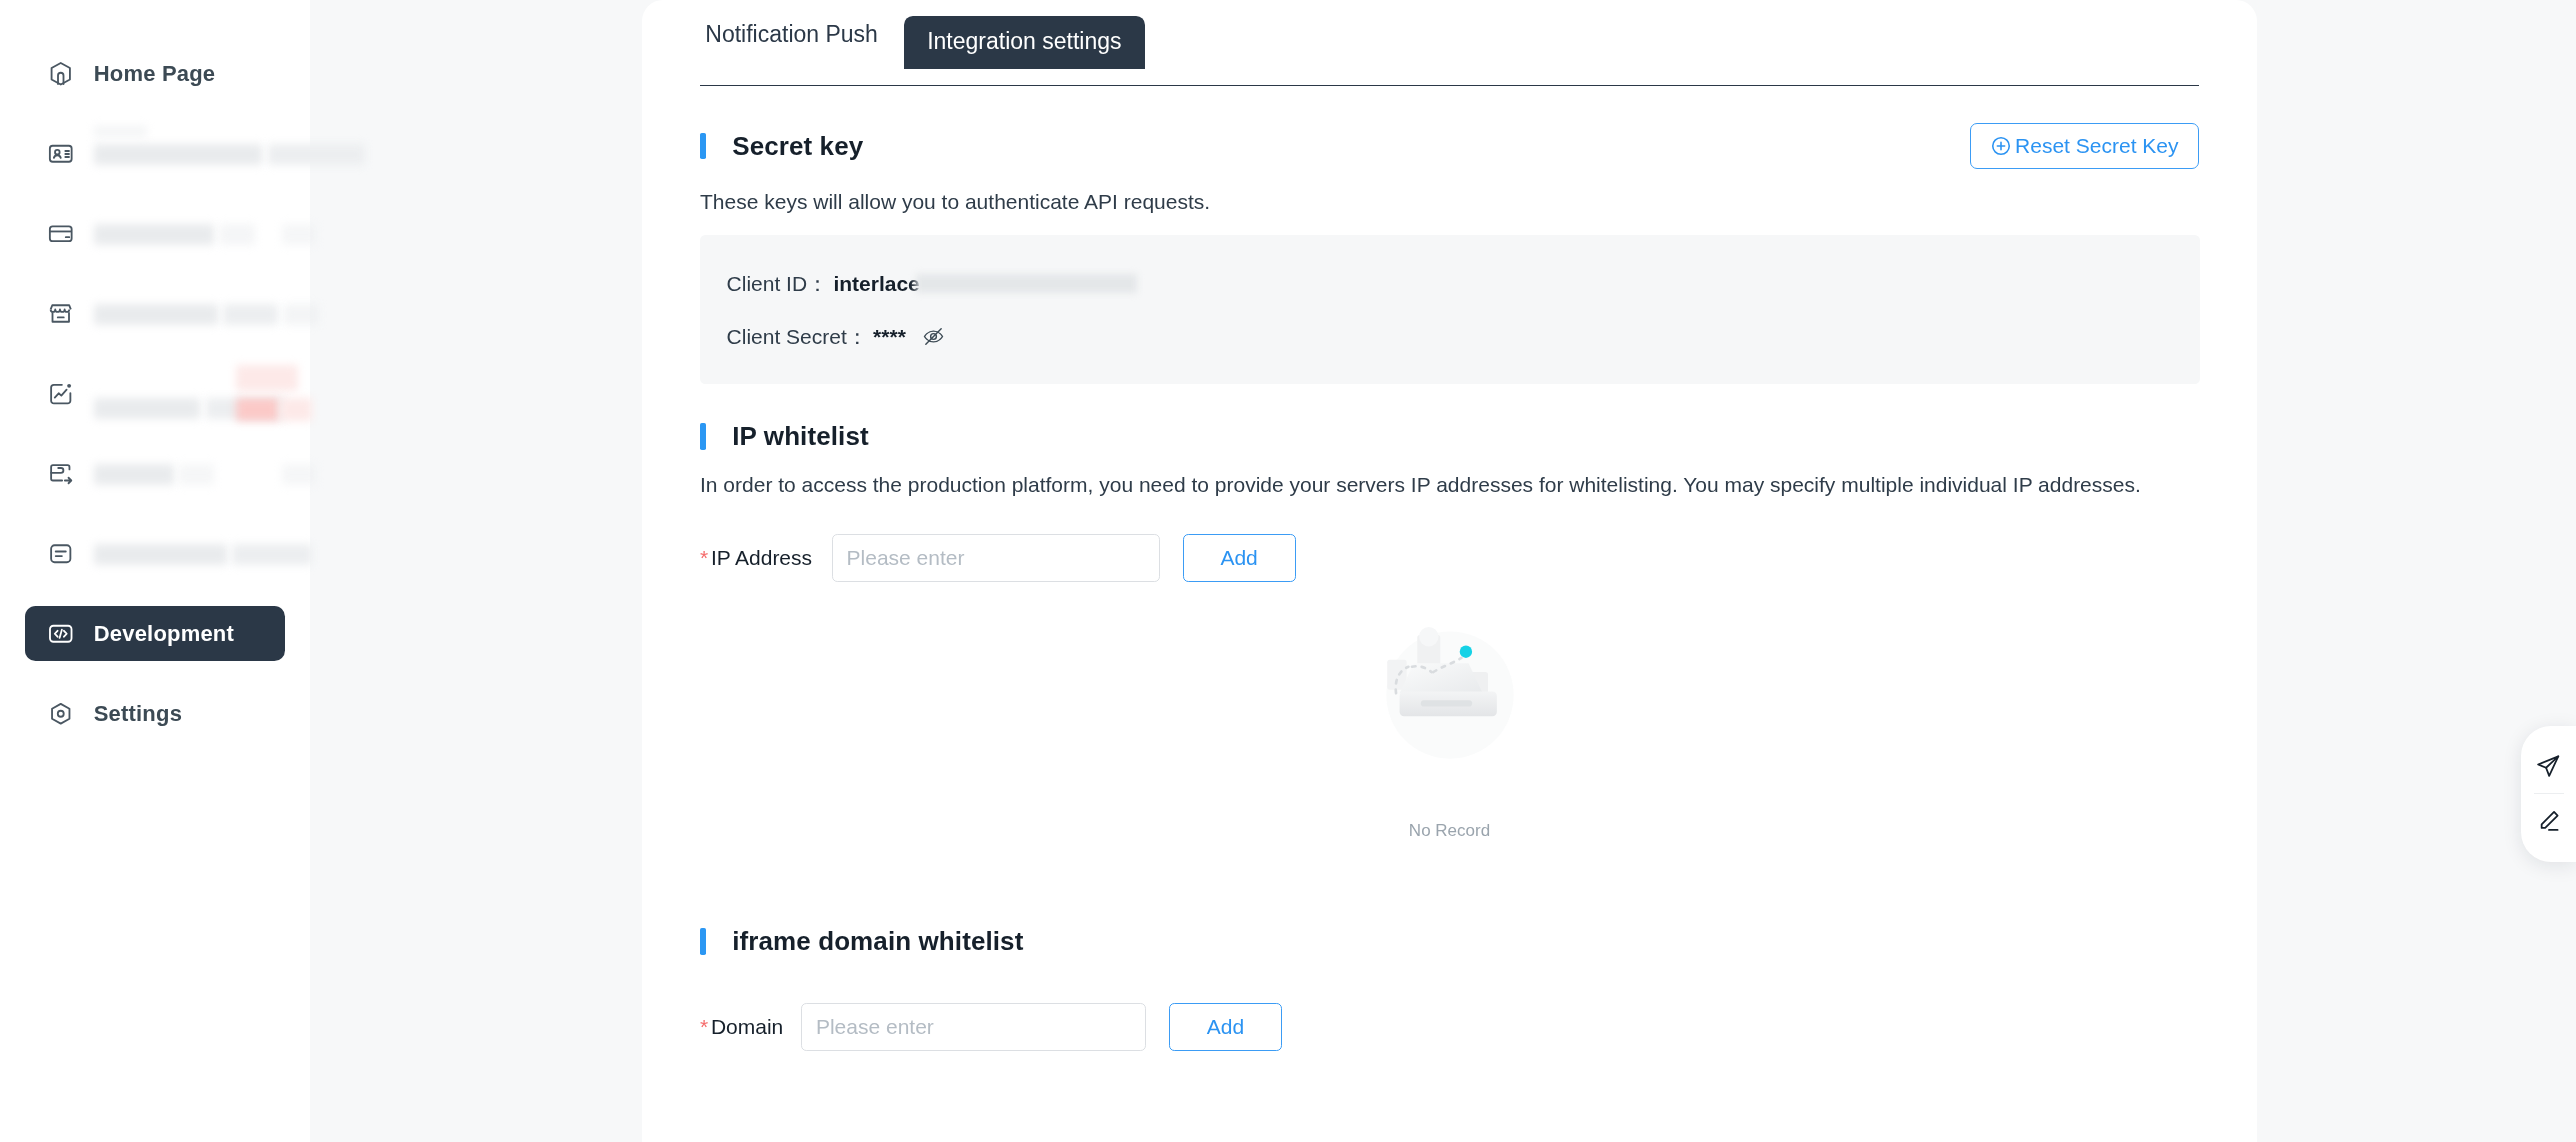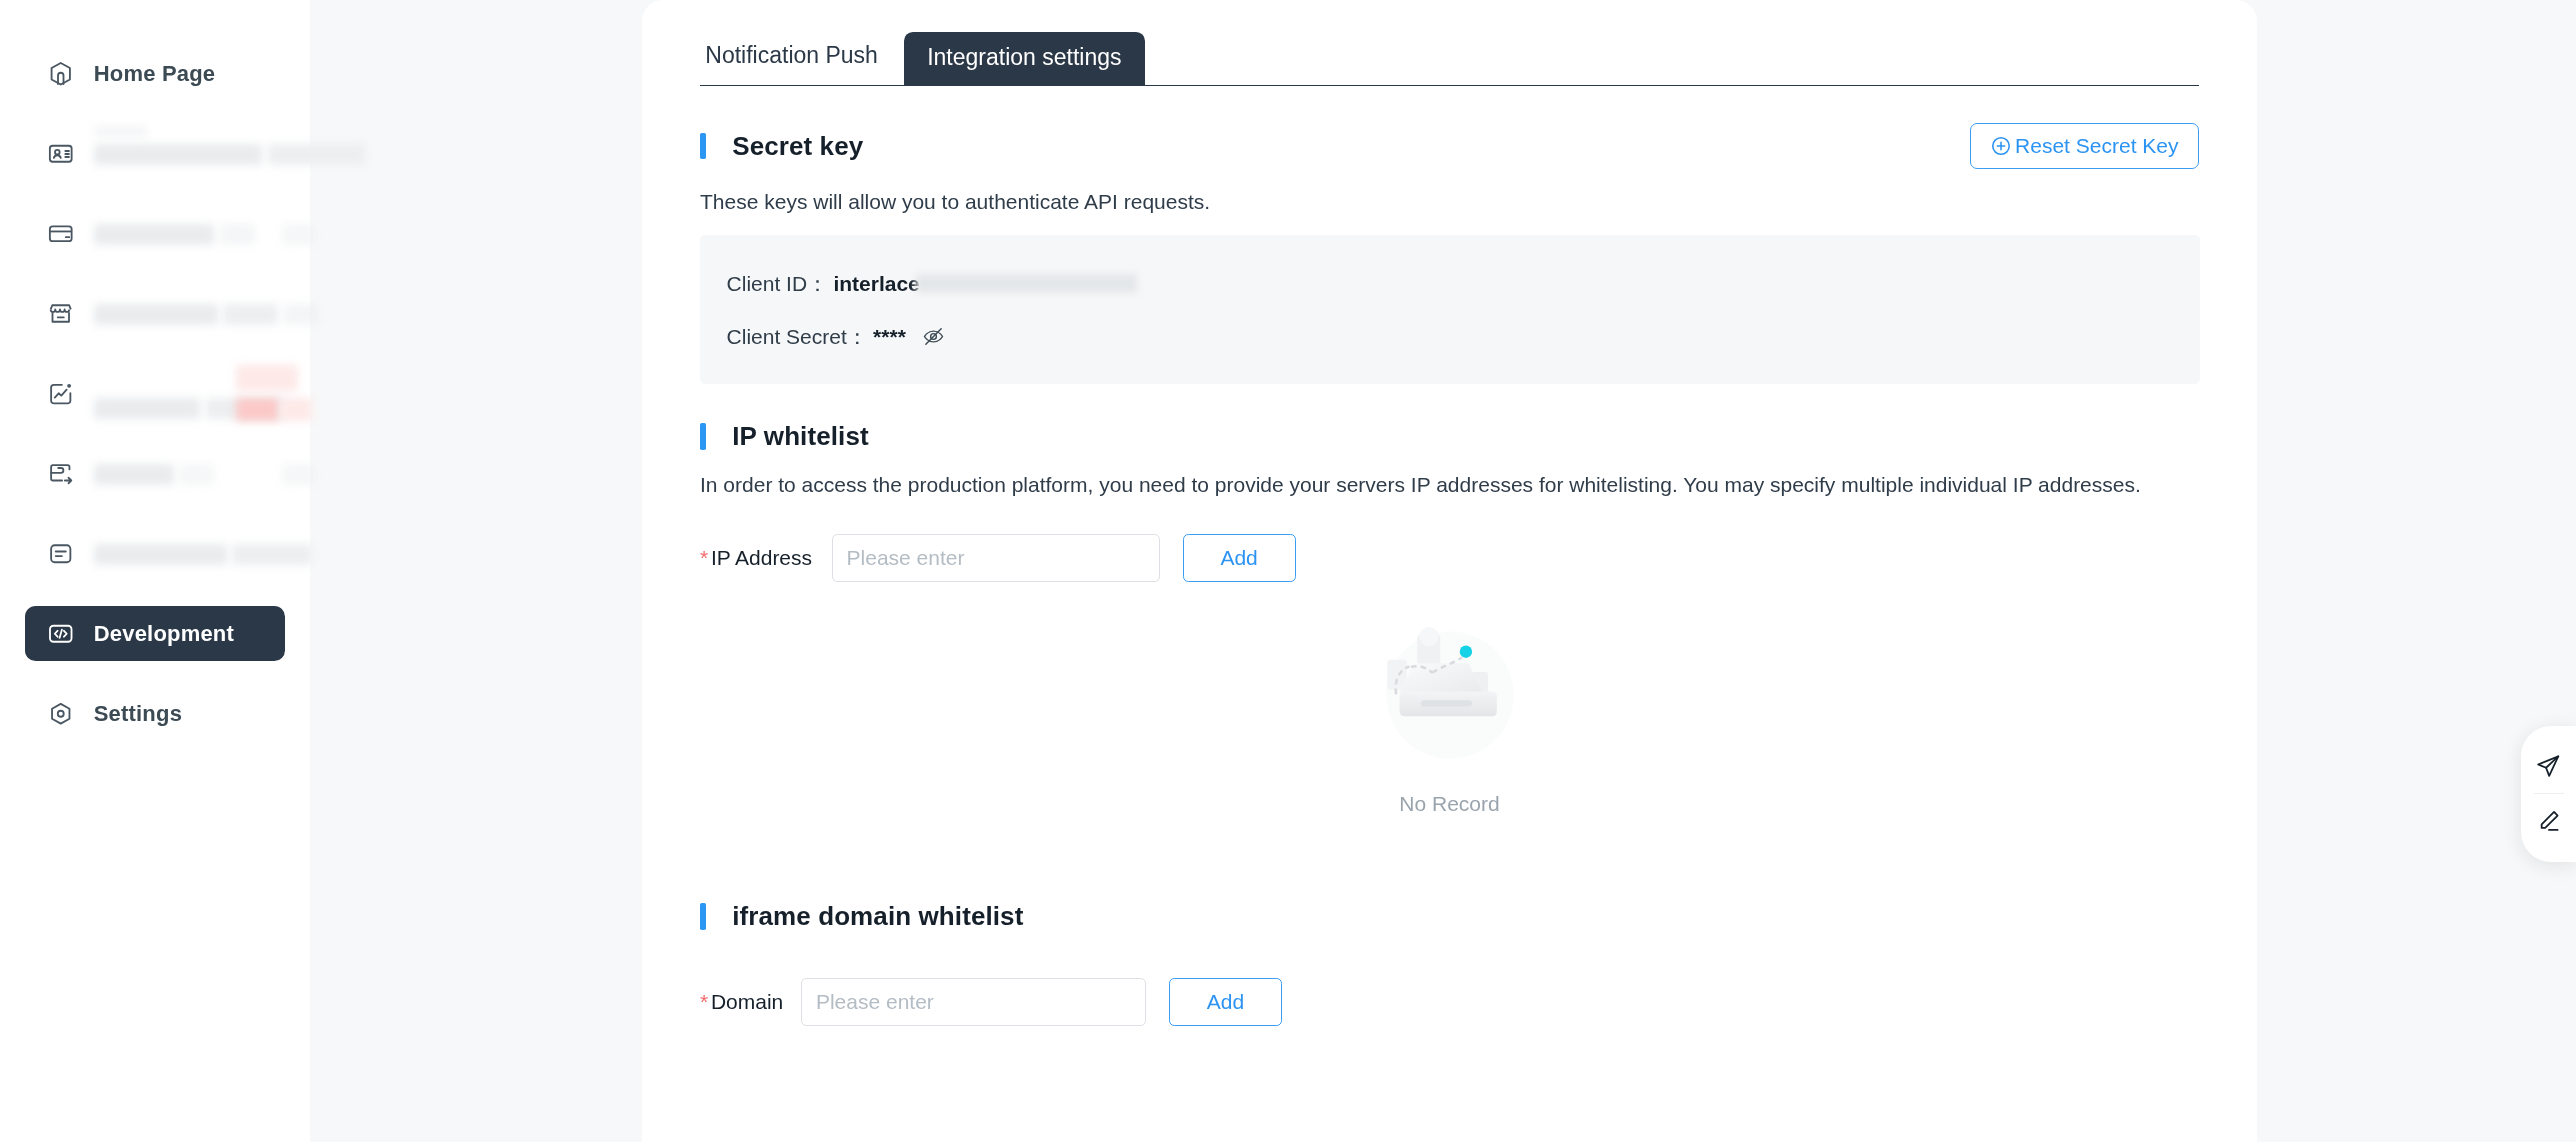--- a/index.html
+++ b/index.html
@@ -61,21 +61,21 @@
     background: #ffffff;
     border-radius: 21px 21px 0 0;
     overflow: hidden;
   }
 
   
   .tabbar {
     position: relative;
     height: 86px;
     margin: 0 58px 0 58px;
-    display: flex; align-items: flex-end;
+    display: flex; align-items: center;
     border-bottom: 1.8px solid #2b3847;
   }
   .tab {
     font-size: 23px; color: #2b3847;
     padding: 0 5.3px 16px 5.3px; margin-right: 21px;
     cursor: pointer; white-space: nowrap;
   }
   .tab.active {
     background: #2b3847; color: #ffffff; font-weight: normal;
     border-radius: 8.9px 8.9px 0 0;
@@ -144,21 +144,21 @@
   .btn-add {
     height: 48px; min-width: 113px; padding: 0 21px;
     border: 0.9px solid #3b9cf5; border-radius: 5.3px;
     background: #ffffff; color: #2b93f2; font-size: 21px;
     cursor: pointer; font-family: "Liberation Sans", sans-serif;
   }
 
   
   .empty { margin-top: 37px; display: flex; flex-direction: column; align-items: center; }
   .empty-art { width: 168px; height: 168px; position: relative; }
-  .empty-text { font-size: 21px; color: #9aa4ad; margin-top: 5px; }
+  .empty-text { font-size: 17px; color: #9aa4ad; margin-top: 34px; }
 
   
   .dock {
     position: absolute; right: 0; top: 726px;
     width: 55px; padding: 12.4px 0;
     background: #ffffff;
     border-radius: 30px 0 0 30px;
     box-shadow: 0 3.5px 19.5px rgba(20,34,48,.10);
     display: flex; flex-direction: column; align-items: center;
     z-index: 5;

